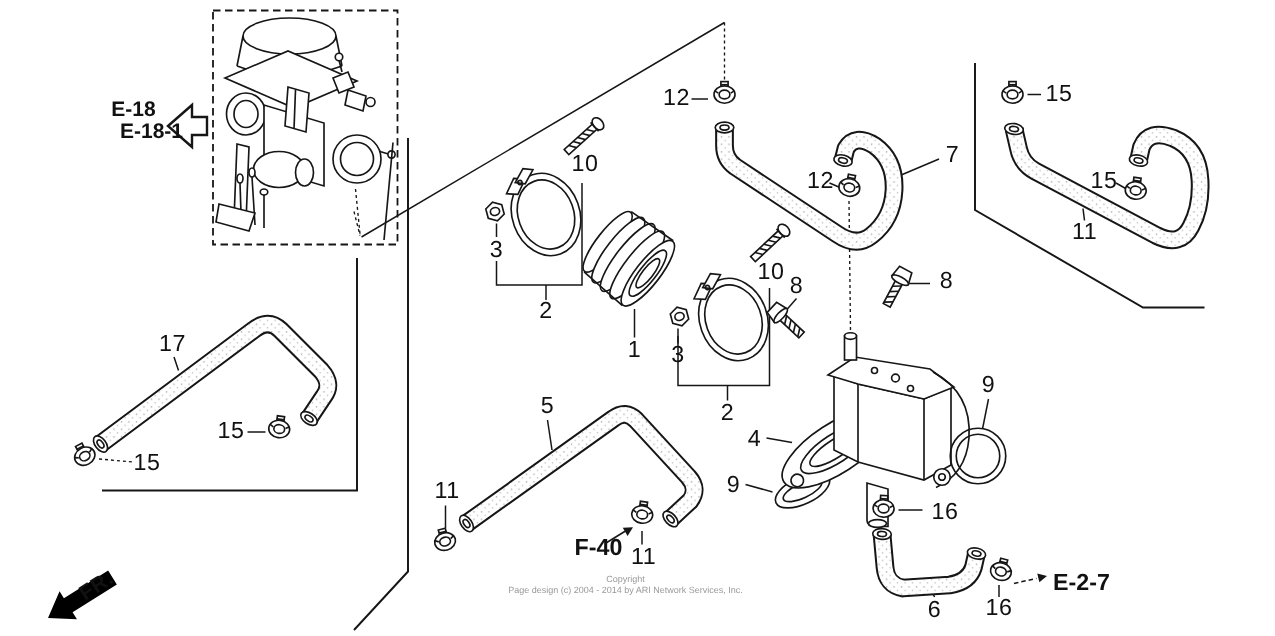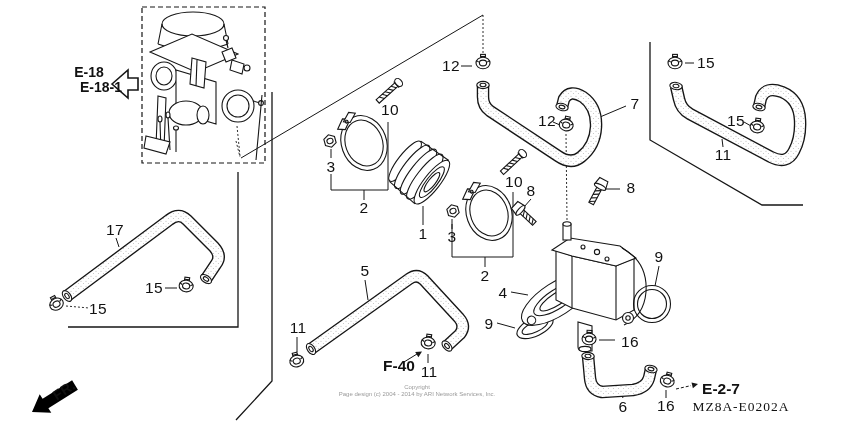--- a/index.html
+++ b/index.html
@@ -308,19 +308,18 @@
 <div class="callout" style="left:630px;top:342px">16</div>
 <div class="callout" style="left:666px;top:406px">16</div>
 <div class="callout" style="left:623px;top:407px">6</div>
 
 <div class="ref ref-sm" style="left:89px;top:72px">E-18</div>
 <div class="ref ref-sm" style="left:101px;top:87px">E-18-1</div>
 <div class="ref ref-lg" style="left:399px;top:366px">F-40</div>
 <div class="ref ref-lg" style="left:721px;top:389px">E-2-7</div>
 <div class="fr-label" style="left:64px;top:390px">FR.</div>
 
-<div class="code" style="left:741px;top:407px">MZ8A-E0202A</div>
 <div class="copyright">
   <div>Copyright</div>
   <div>Page design (c) 2004 - 2014 by ARI Network Services, Inc.</div>
 </div>
 
 </div>
 
 </body></html>

